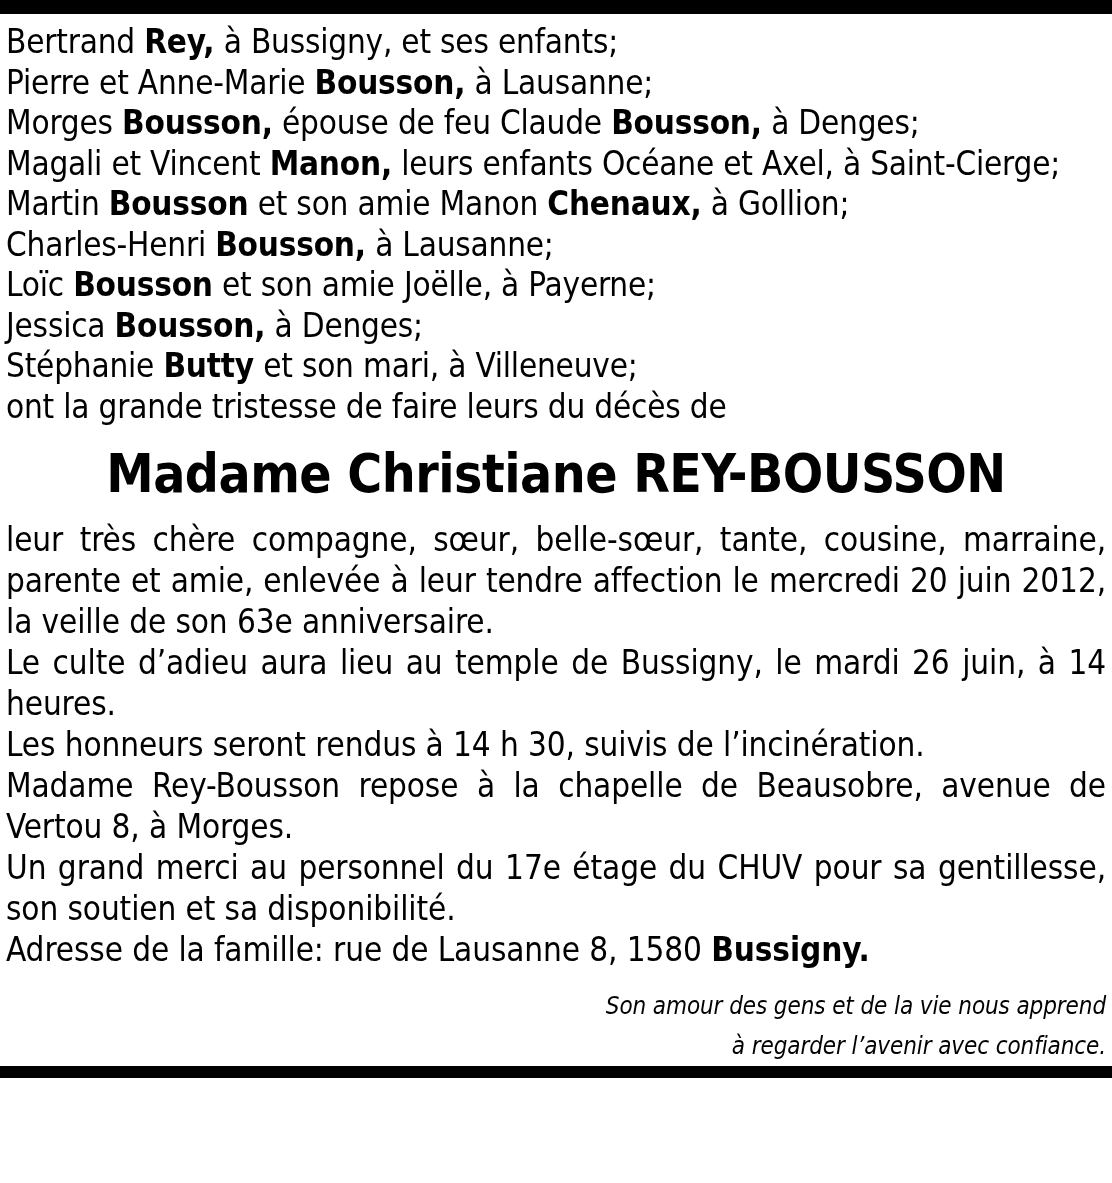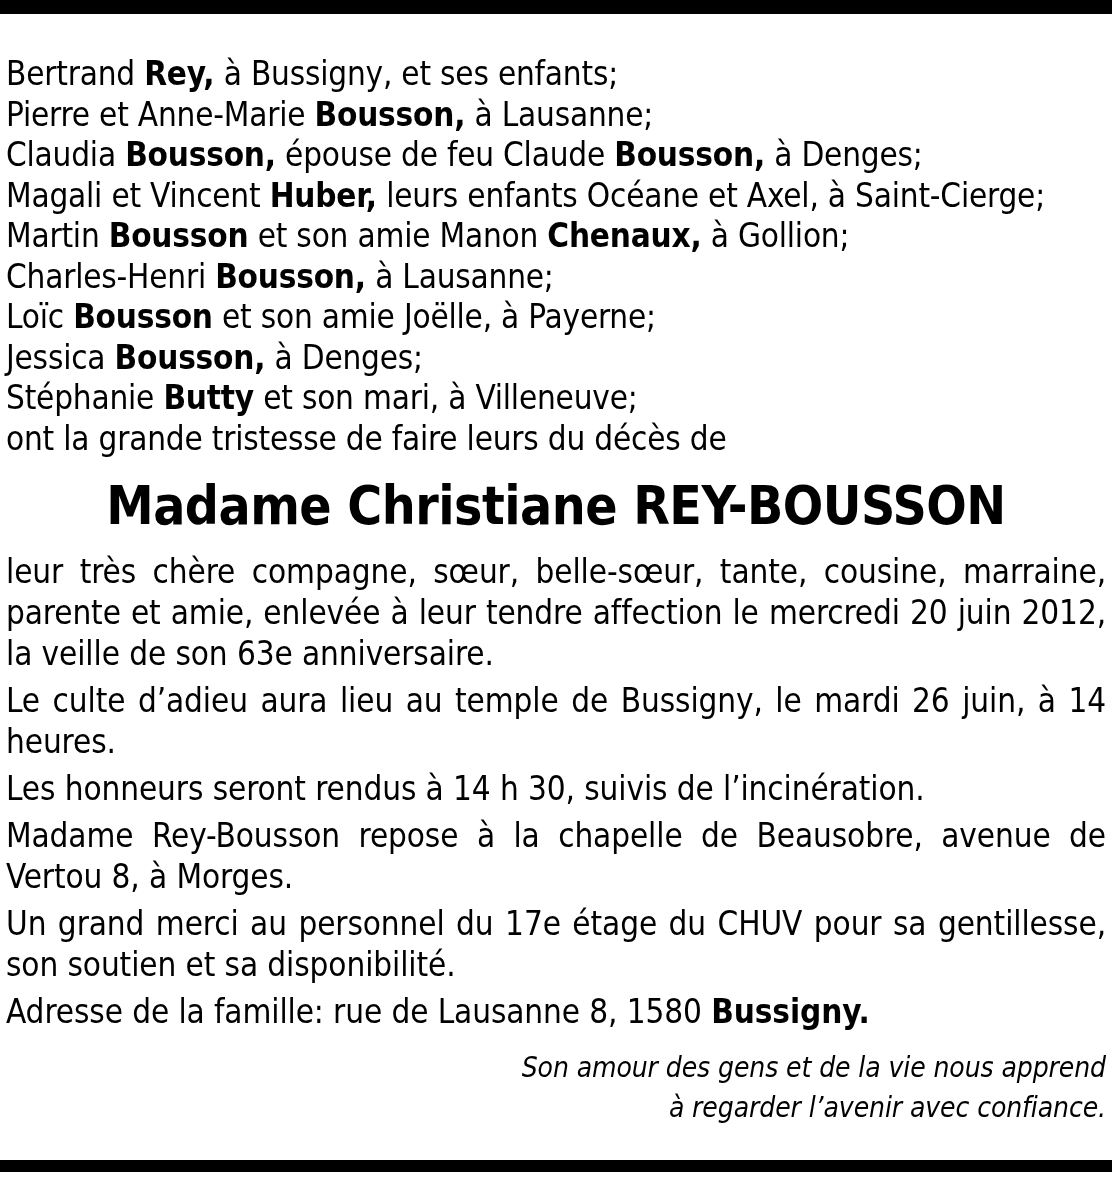--- a/index.html
+++ b/index.html
@@ -13,21 +13,20 @@
     font-family: "DejaVu Sans Condensed", "Liberation Sans Narrow", "Liberation Sans", sans-serif;
     color: #000000;
     overflow: hidden;
   }
   .notice {
     width: 1112px;
     height: 1002px;
     box-sizing: border-box;
     display: flex;
     flex-direction: column;
-    gap: 32px;
   }
   .rule-top {
     height: 14px;
     background: #000000;
     margin: 0;
     flex: none;
   }
   .rule-bottom {
     height: 12px;
     background: #000000;
@@ -60,46 +59,46 @@
   }
 
   .para {
     font-size: 33px;
     line-height: 41px;
     text-align: justify;
     text-justify: inter-word;
     letter-spacing: -0.1px;
     margin: 0;
   }
-  .para + .para { margin-top: 6px; }
+  .para + .para { margin-top: 0; }
   .para b { font-weight: 700; }
 
   .quote {
     margin-top: 16px;
     text-align: right;
     font-style: italic;
-    font-size: 28px;
+    font-size: 24px;
     line-height: 40px;
     letter-spacing: -0.1px;
   }
 </style>
 </head>
 <body>
 
 <div class="notice">
 
   <div class="rule-top"></div>
 
   <div class="content">
 
     <div class="intro-block">
         <div class="line"><span>Bertrand </span><b>Rey,</b><span> à Bussigny, et ses enfants;</span></div>
         <div class="line"><span>Pierre et Anne-Marie </span><b>Bousson,</b><span> à Lausanne;</span></div>
-        <div class="line"><span>Claudia </span><b>Bousson,</b><span> épouse de feu Claude </span><b>Bousson,</b><span> à Denges;</span></div>
-        <div class="line"><span>Magali et Vincent </span><b>Huber,</b><span> leurs enfants Océane et Axel, à Saint-Cierge;</span></div>
+        <div class="line"><span>Morges </span><b>Bousson,</b><span> épouse de feu Claude </span><b>Bousson,</b><span> à Denges;</span></div>
+        <div class="line"><span>Magali et Vincent </span><b>Manon,</b><span> leurs enfants Océane et Axel, à Saint-Cierge;</span></div>
         <div class="line"><span>Martin </span><b>Bousson</b><span> et son amie Manon </span><b>Chenaux,</b><span> à Gollion;</span></div>
         <div class="line"><span>Charles-Henri </span><b>Bousson,</b><span> à Lausanne;</span></div>
         <div class="line"><span>Loïc </span><b>Bousson</b><span> et son amie Joëlle, à Payerne;</span></div>
         <div class="line"><span>Jessica </span><b>Bousson,</b><span> à Denges;</span></div>
         <div class="line"><span>Stéphanie </span><b>Butty</b><span> et son mari, à Villeneuve;</span></div>
         <div class="line"><span>ont la grande tristesse de faire leurs du décès de</span></div>
       </div>
 
     <div class="deceased-name">Madame Christiane REY-BOUSSON</div>
 

